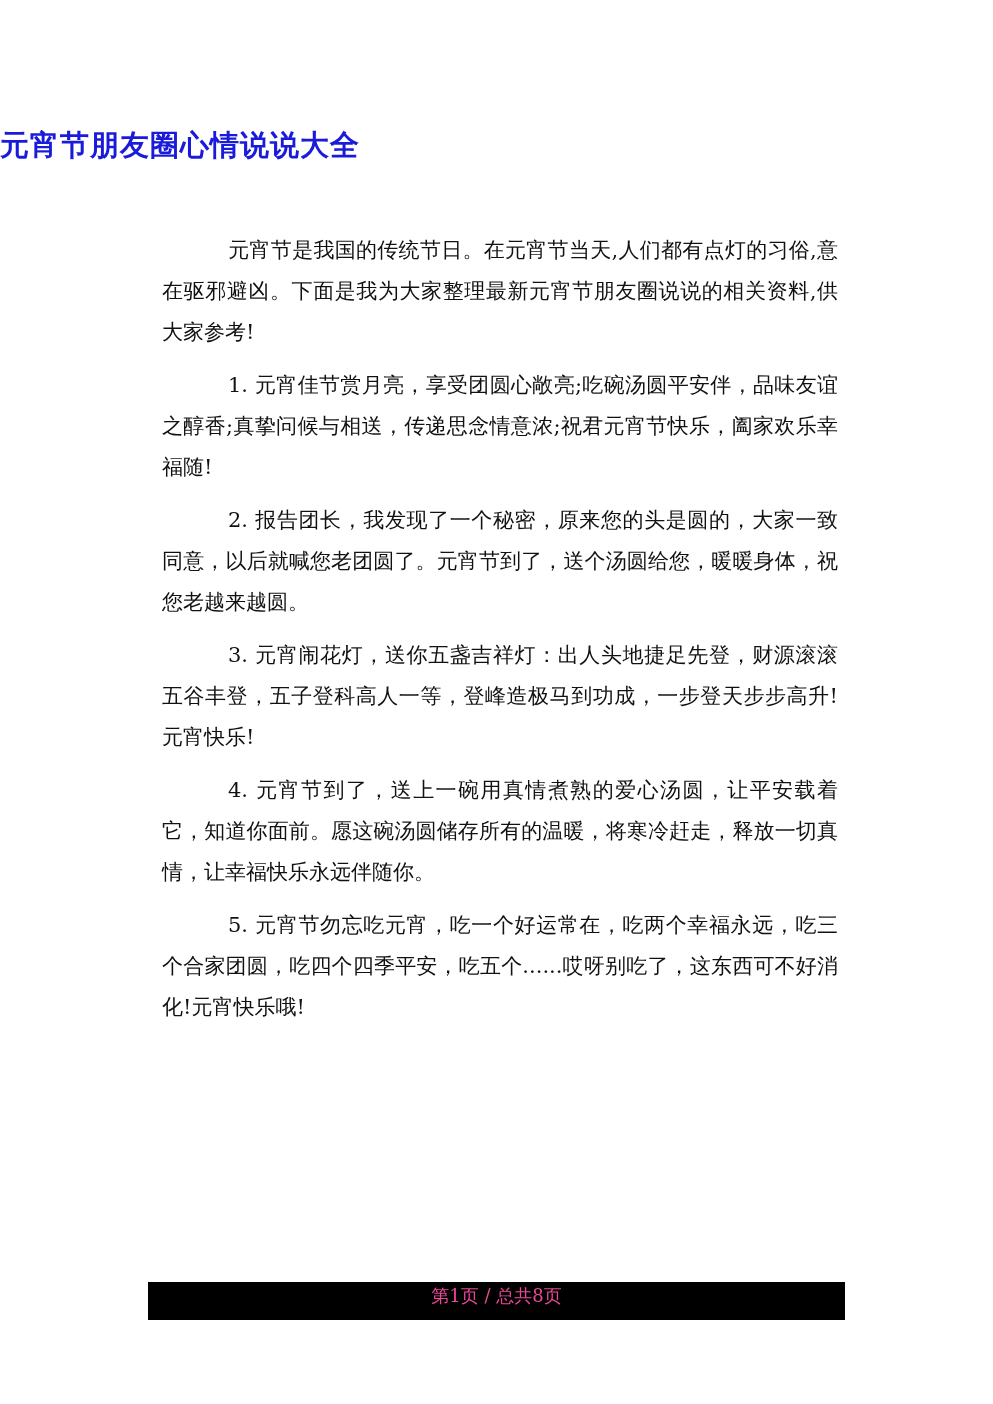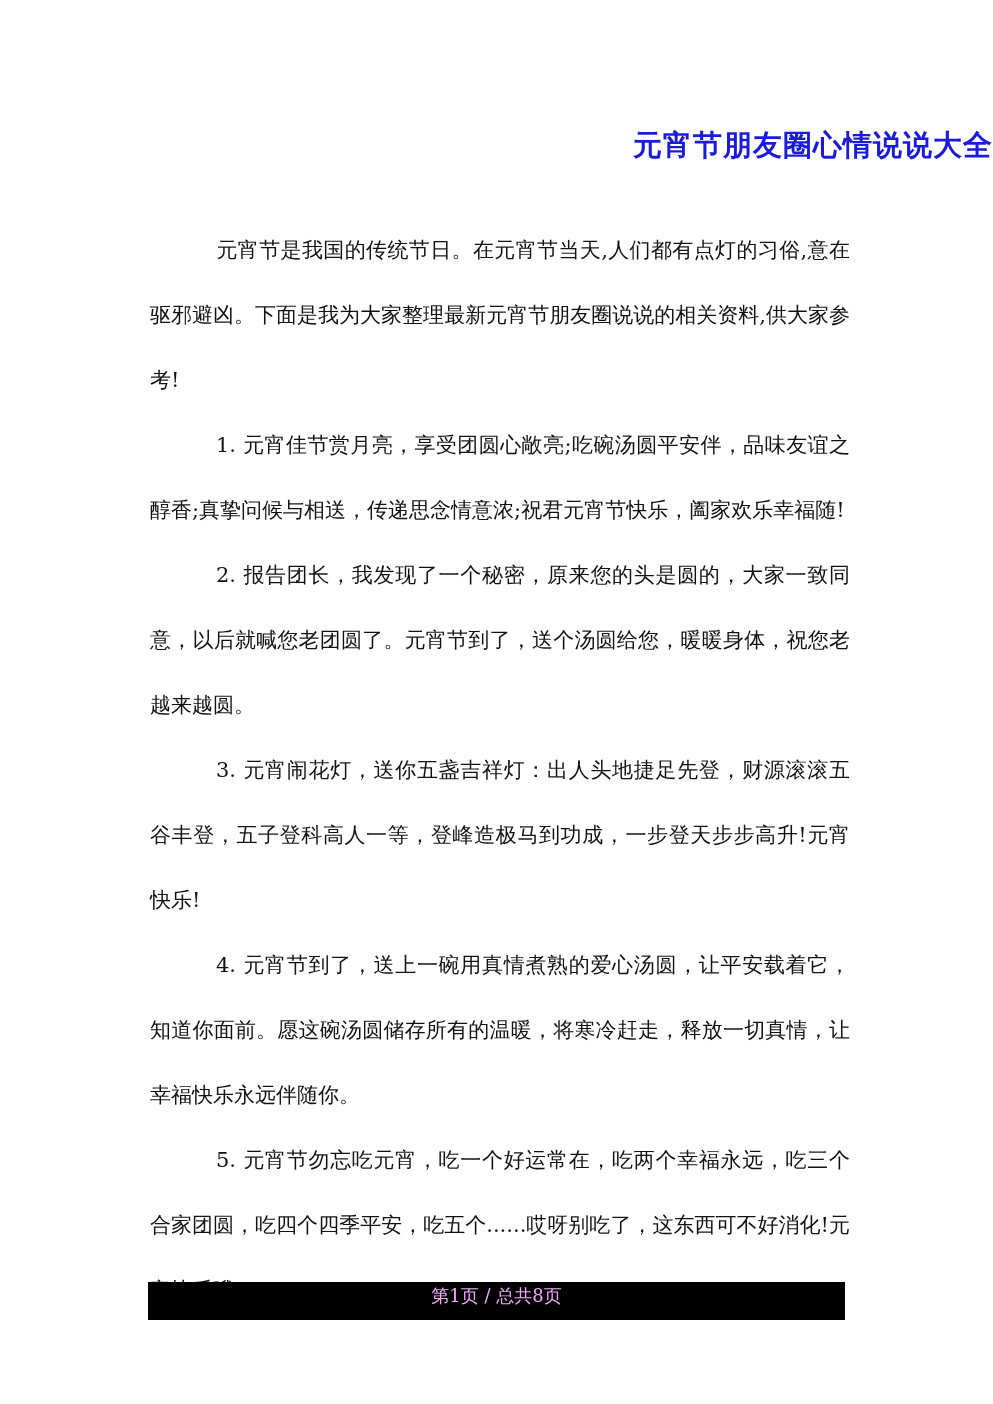--- a/index.html
+++ b/index.html
@@ -1,25 +1,25 @@
 <!DOCTYPE html>
 <html><head>
 <meta charset="utf-8">
 <style>
   html, body { margin: 0; padding: 0; background: #ffffff; }
   body { width: 993px; height: 1404px; position: relative; overflow: hidden;
          font-family: "DejaVu Serif", "Liberation Serif", serif; color: #111; }
-  .title { position: absolute; top: 126px; left: 0; width: 993px; text-align: right;
+  .title { position: absolute; top: 126px; left: 0; width: 993px; text-align: left;
            font-family: "DejaVu Sans", "Liberation Sans", sans-serif;
            font-size: 29px; font-weight: bold; color: #1a1adb; letter-spacing: 1px; }
   .body { position: absolute; top: 218px; left: 150px; width: 700px; }
-  .para { font-size: 21px; line-height: 65px; margin: 0; text-align: justify; }
+  .para { font-size: 21px; line-height: 41px; margin: 12px; text-align: justify; }
   .para .indent { display: inline-block; width: 66px; }
   .footer { position: absolute; left: 148px; top: 1282px; width: 697px; height: 38px;
-            background: #000; color: #f0abfc; text-align: center;
+            background: #000; color: #ec4899; text-align: center;
             font-size: 18px; line-height: 28px; }
 </style>
 </head>
 <body>
 
 <div class="title">元宵节朋友圈心情说说大全</div>
 
 <div class="body">
   <p class="para"><span class="indent"></span><span>元宵节是我国的传统节日。在元宵节当天,人们都有点灯的习俗,意在驱邪避凶。下面是我为大家整理最新元宵节朋友圈说说的相关资料,供大家参考!</span></p>
   <p class="para"><span class="indent"></span><span>1. 元宵佳节赏月亮，享受团圆心敞亮;吃碗汤圆平安伴，品味友谊之醇香;真挚问候与相送，传递思念情意浓;祝君元宵节快乐，阖家欢乐幸福随!</span></p>

